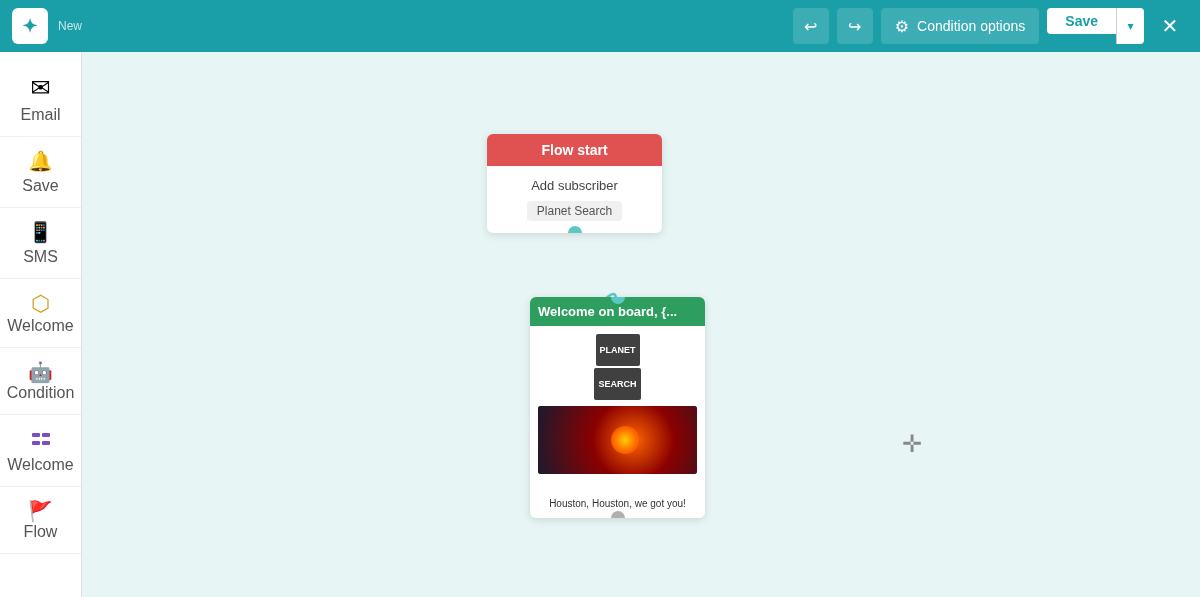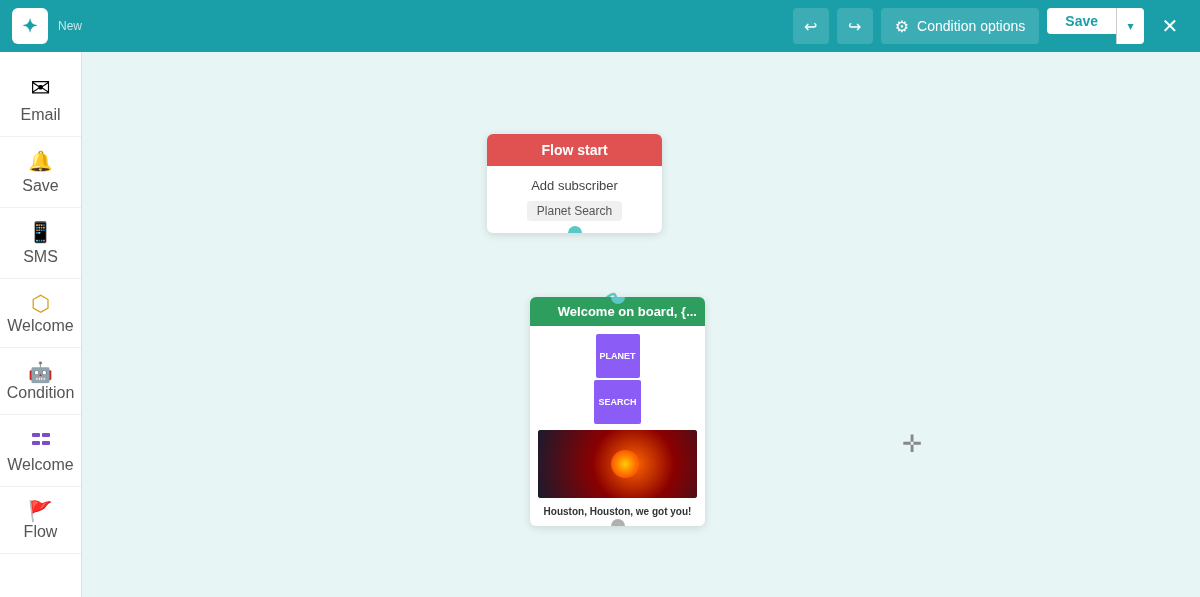--- a/index.html
+++ b/index.html
@@ -169,40 +169,40 @@
       top: 240px;
       width: 175px;
       background: #fff;
       border-radius: 6px;
       box-shadow: 0 2px 8px rgba(0,0,0,0.12);
       overflow: hidden;
     }
     .email-node-header {
       background: #2d9e5e;
       color: #fff;
-      text-align: right;
+      text-align: left;
       padding: 7px 8px;
       font-size: 13px;
       font-weight: 600;
       white-space: nowrap;
       overflow: hidden;
       text-overflow: ellipsis;
     }
     .email-node-body { padding: 8px; }
     .email-text-row {
       text-align: center;
       margin-bottom: 4px;
     }
     .planet-search-label {
       display: inline-block;
-      background: #8b5cf6;
+      background: #404040;
       color: #fff;
       font-size: 9px;
       font-weight: bold;
-      padding: 17px 4px;
+      padding: 11px 4px;
       border-radius: 2px;
       margin-bottom: 2px;
     }
     .email-image-placeholder {
       width: 100%;
       height: 68px;
       background: #1a1a2e;
       border-radius: 3px;
       overflow: hidden;
       position: relative;
@@ -218,23 +218,22 @@
       top: 50%; left: 55%;
       transform: translate(-50%, -50%);
       width: 28px; height: 28px;
       background: radial-gradient(circle, #ffcc00 0%, #ff6600 60%, transparent 100%);
       border-radius: 50%;
     }
     .email-caption {
       text-align: center;
       font-size: 10px;
       color: #333;
-      margin-top: 7px;
+      margin-top: 23px;
       line-height: 1.3;
-      font-weight: bold;
     }
     .connector-dot-top {
       width: 14px; height: 14px;
       background: #5bc8c8;
       border-radius: 50%;
       position: absolute;
       left: 50%;
       transform: translateX(-50%);
       top: -7px;
       z-index: 10;

